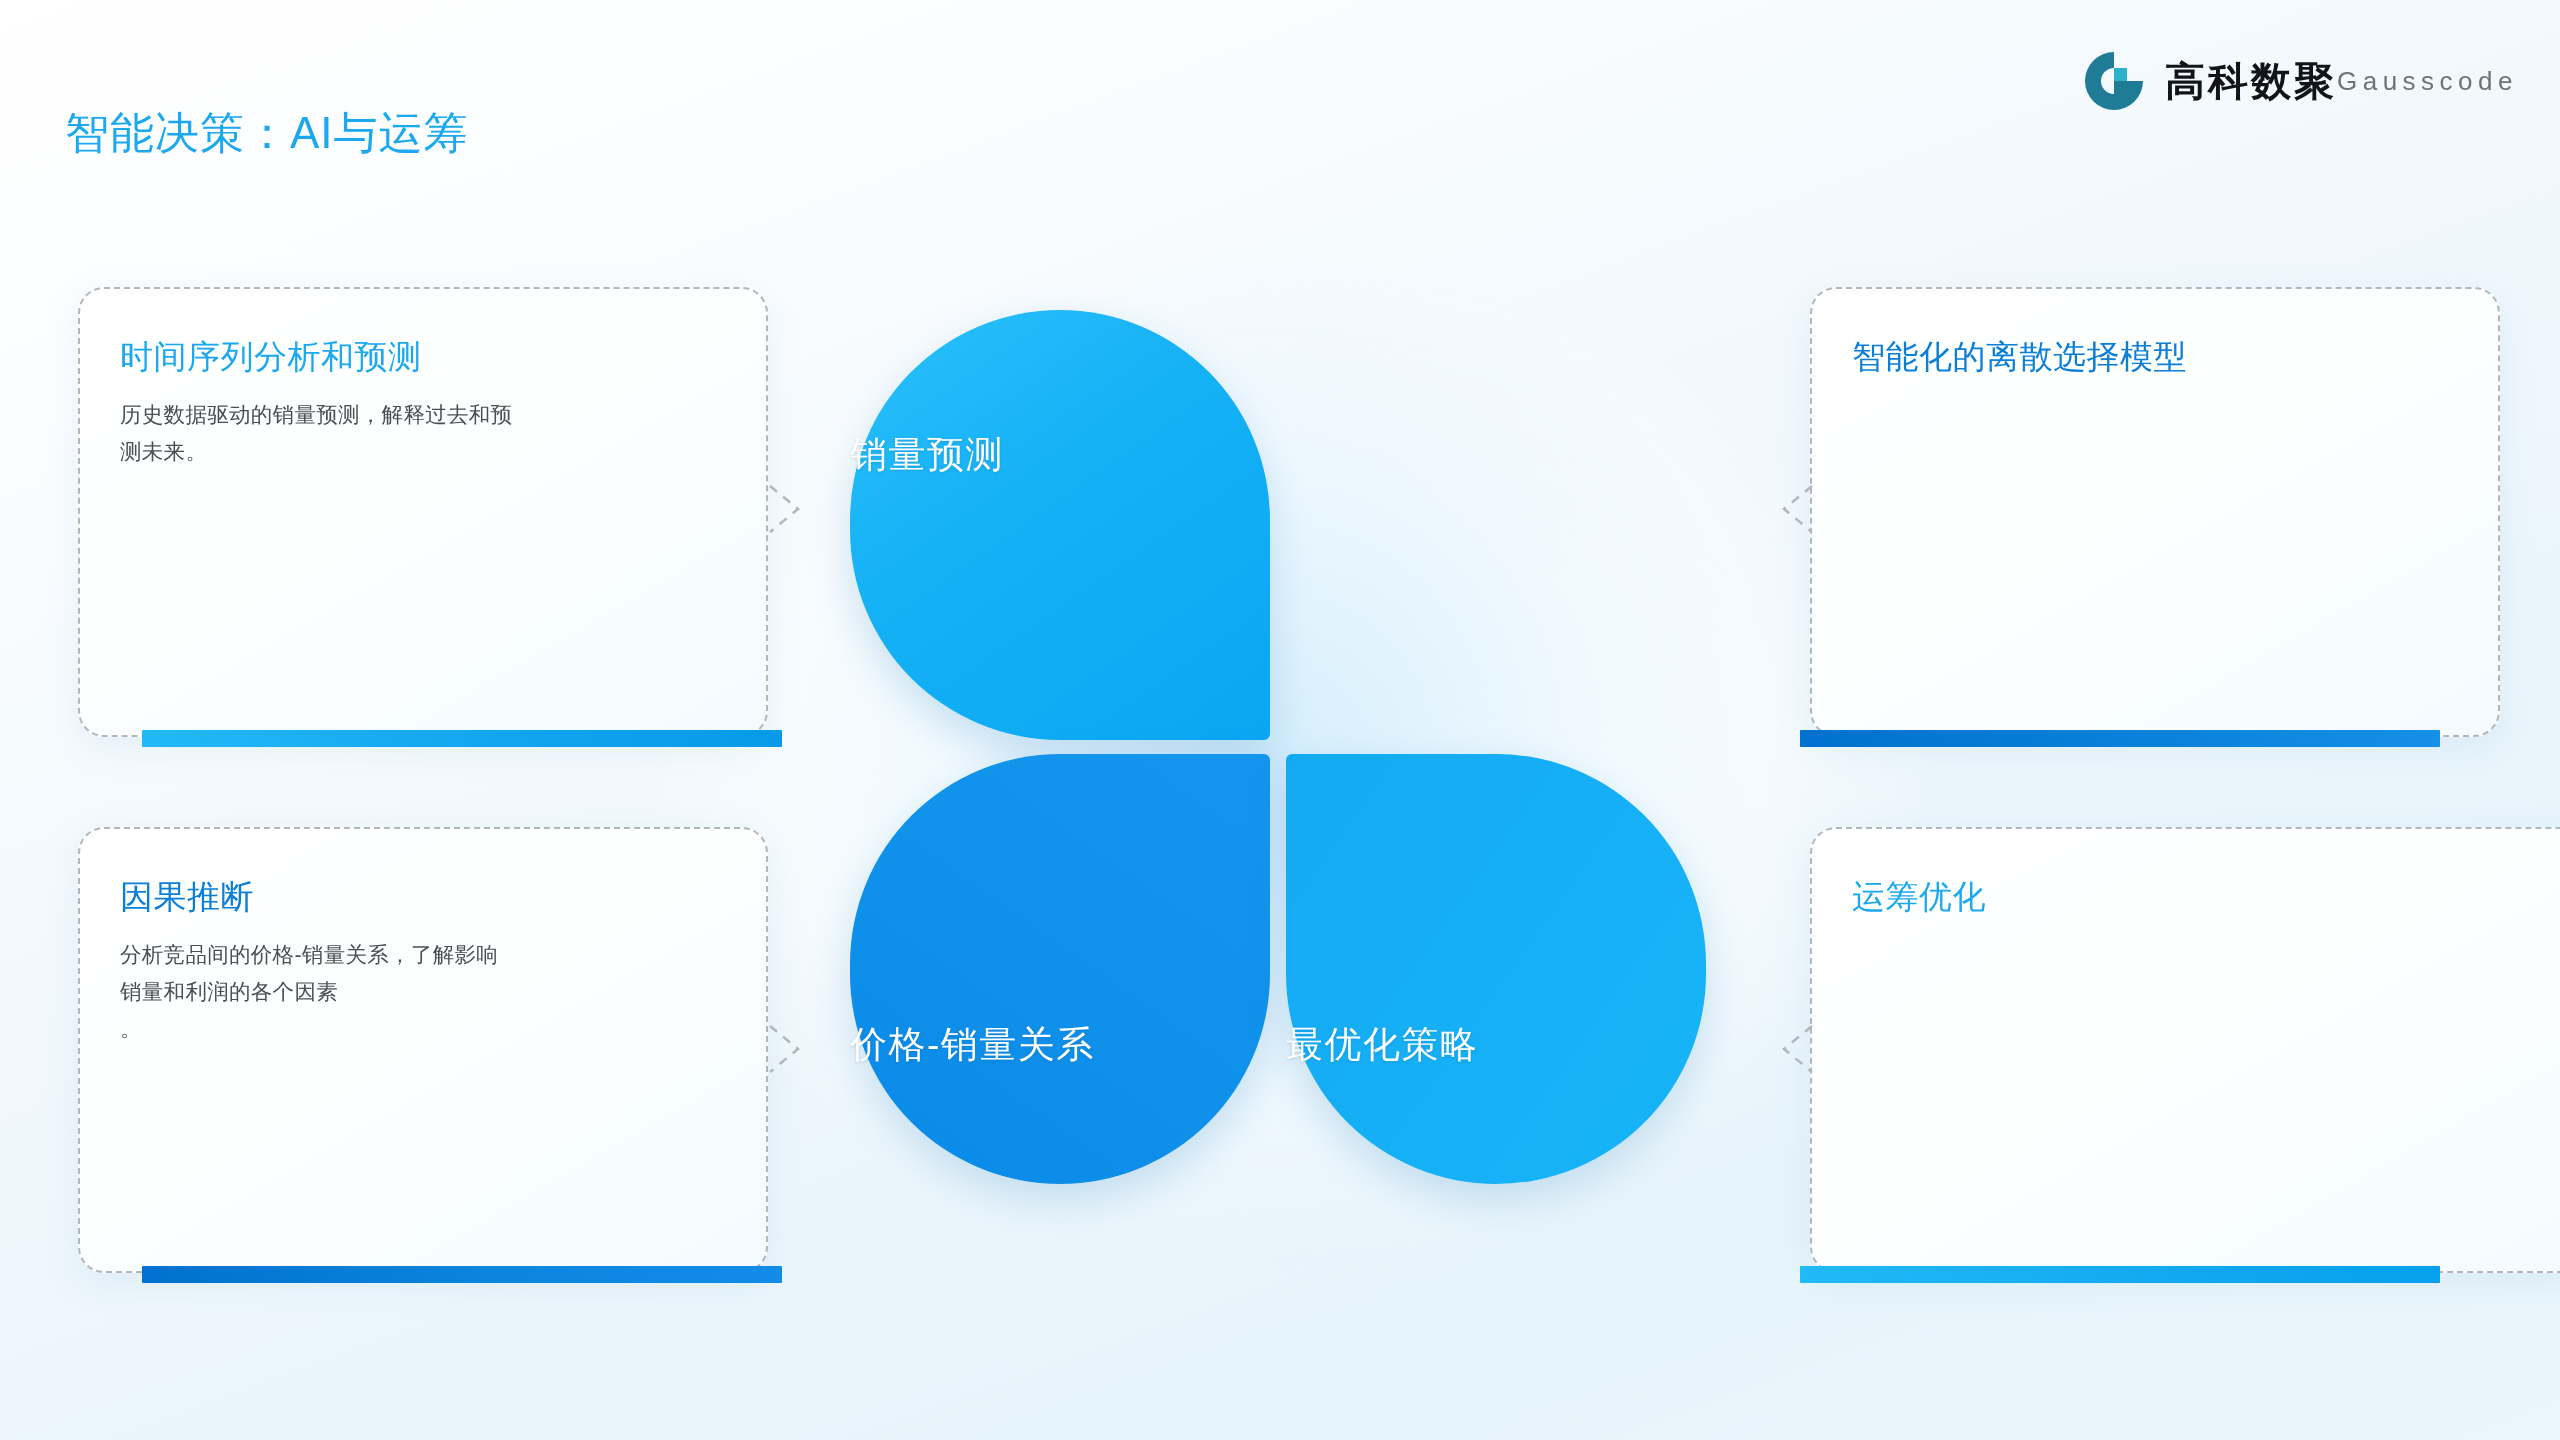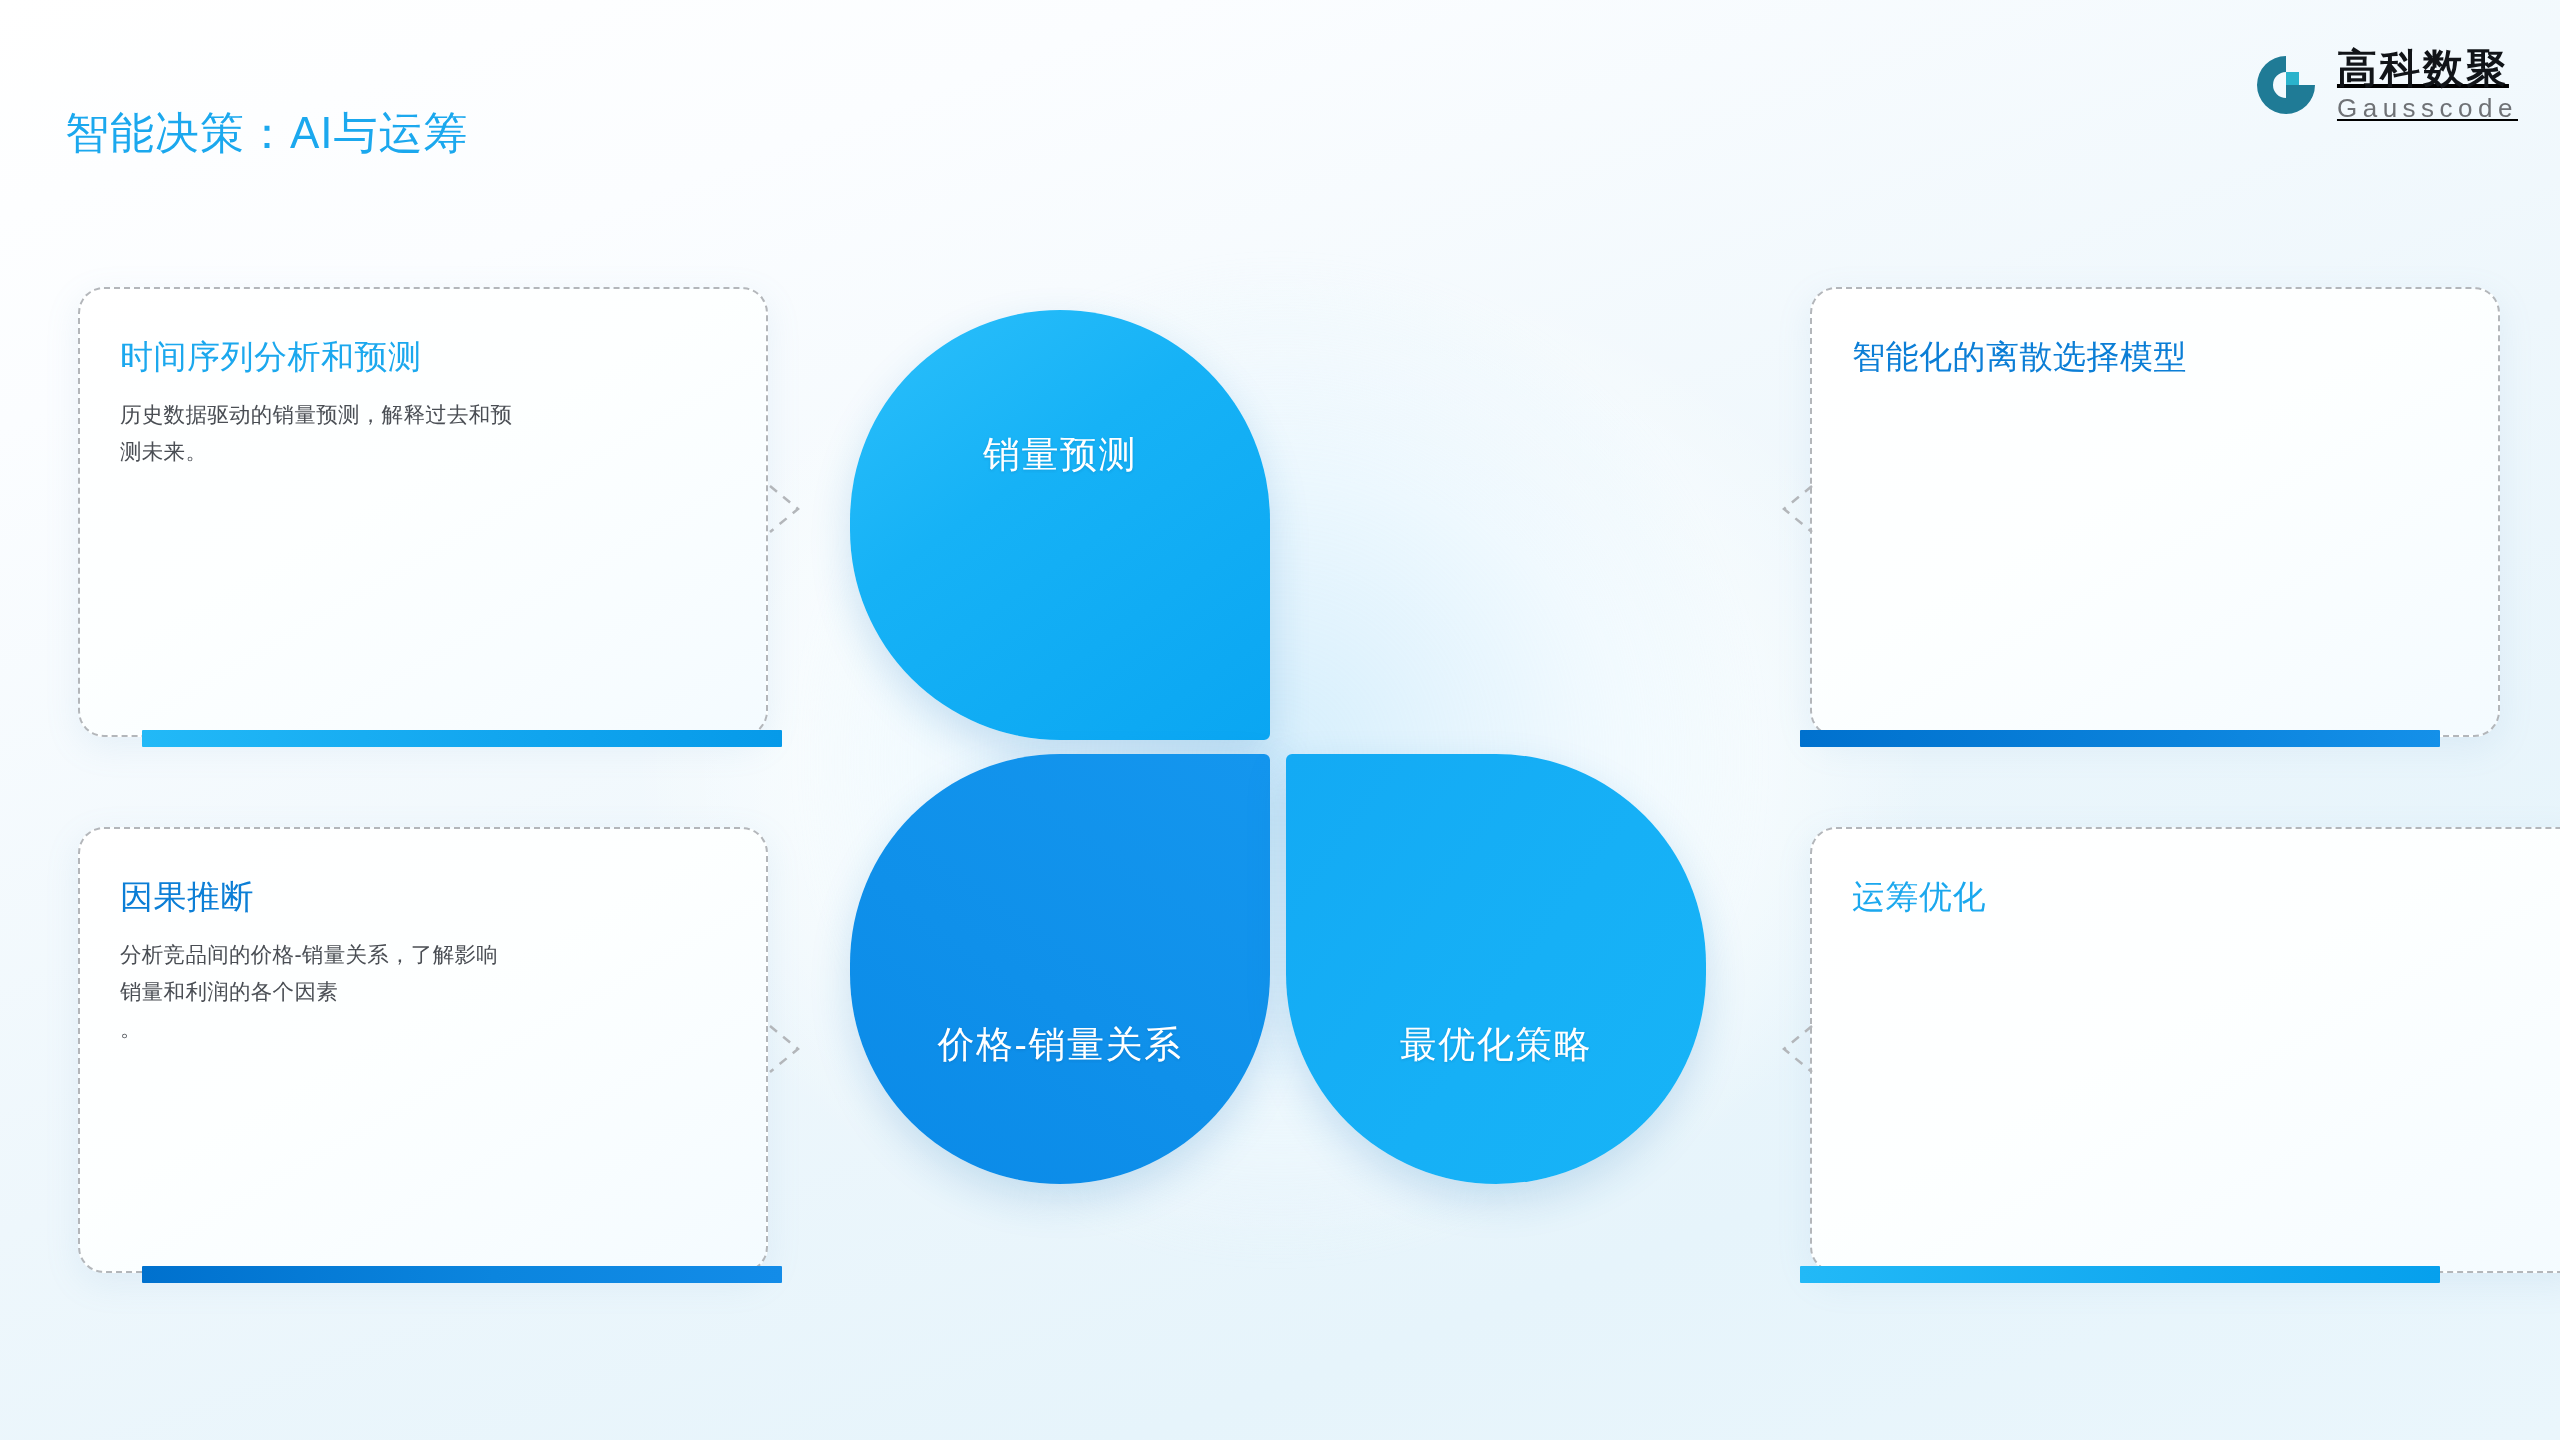--- a/index.html
+++ b/index.html
@@ -17,21 +17,21 @@
   
   #header-title{
     position:absolute;left:65px;top:104px;
     font-size:44px;letter-spacing:1px;color:#1ba8ee;white-space:nowrap;
   }
   #logo{
     position:absolute;right:42px;top:48px;
     display:flex;align-items:center;gap:18px;
   }
   .logo-mark{position:relative;width:66px;height:66px;flex:0 0 66px;}
-  .logo-text{display:flex;flex-direction:column;line-height:1;text-decoration:underline;}
+  .logo-text{display:flex;flex-direction:row;line-height:1;}
   .logo-cn{font-size:40px;font-weight:bold;color:#111418;letter-spacing:3px;}
   .logo-en{font-size:26px;color:#6f7276;letter-spacing:5.5px;margin-top:7px;text-align:right;}
   
   .card{
     position:absolute;
     box-sizing:border-box;
     border:2px dashed #b3b6ba;
     border-radius:26px;
     background:linear-gradient(150deg,#ffffff 0%,#fdffff 45%,#f4fbff 100%);
     box-shadow:0 10px 34px rgba(120,170,205,.13);
@@ -59,21 +59,21 @@
   .p-tl{left:0;top:0;border-radius:210px 210px 6px 210px;
         background:linear-gradient(145deg,#2cc0fb 0%,#16b2f6 40%,#0aa6f2 100%);}
   .p-tr{left:436px;top:0;border-radius:210px 210px 210px 6px;
         background:linear-gradient(215deg,#0f92ec 0%,#0a8ae8 45%,#0683e4 100%);}
   .p-bl{left:0;top:444px;border-radius:210px 6px 210px 210px;
         background:linear-gradient(35deg,#0a8ae8 0%,#0f90ea 45%,#1496ee 100%);}
   .p-br{left:436px;top:444px;border-radius:6px 210px 210px 210px;
         background:linear-gradient(305deg,#17b4f7 0%,#16b0f6 45%,#13aaf4 100%);}
   .petal-label{
     position:absolute;left:0;right:0;
-    color:#ffffff;font-size:37px;text-align:center;letter-spacing:1.5px;
+    color:#ffffff;font-size:37px;letter-spacing:1.5px;
     text-shadow:0 1px 3px rgba(0,60,110,.18);white-space:nowrap;
   }
   .p-tl .petal-label,.p-tr .petal-label{top:120px;}
   .p-bl .petal-label,.p-br .petal-label{top:266px;}
   #clover-glow{
     position:absolute;left:790px;top:250px;width:980px;height:1020px;
     background:radial-gradient(ellipse at center, rgba(180,225,250,.55) 0%, rgba(205,235,252,.25) 45%, rgba(255,255,255,0) 70%);
     filter:blur(8px);
   }
 </style>

